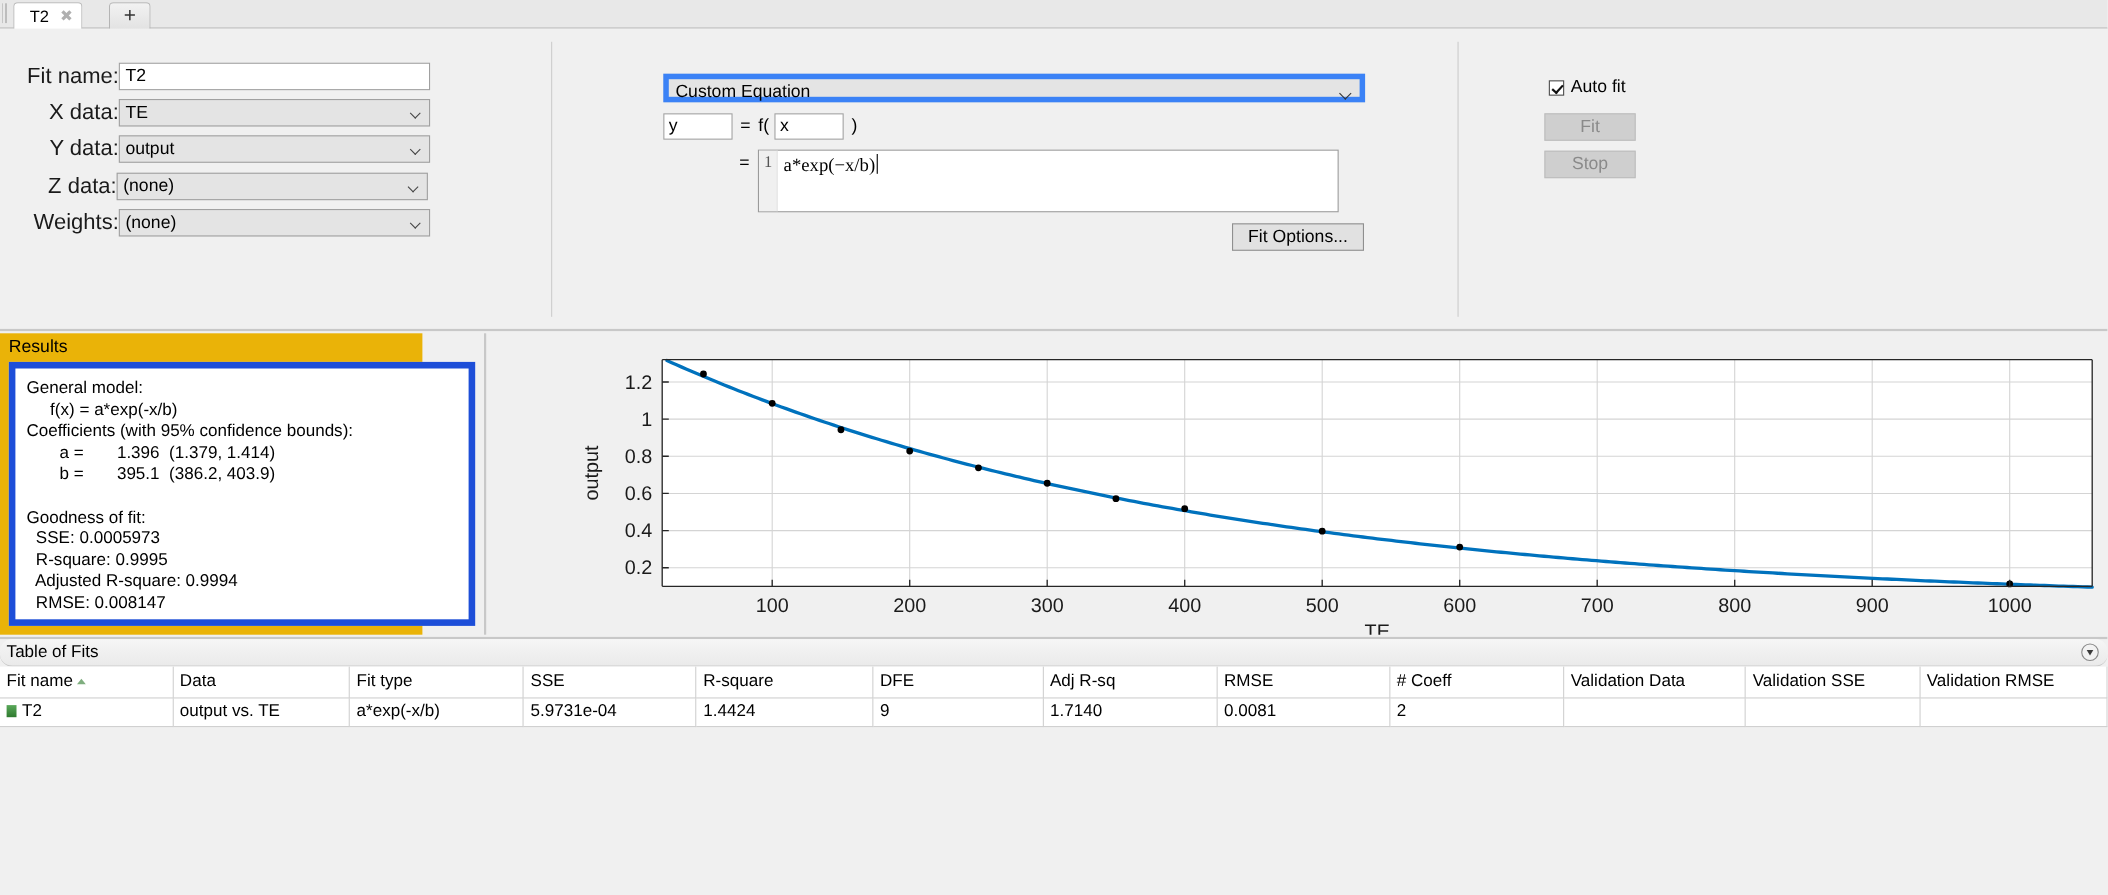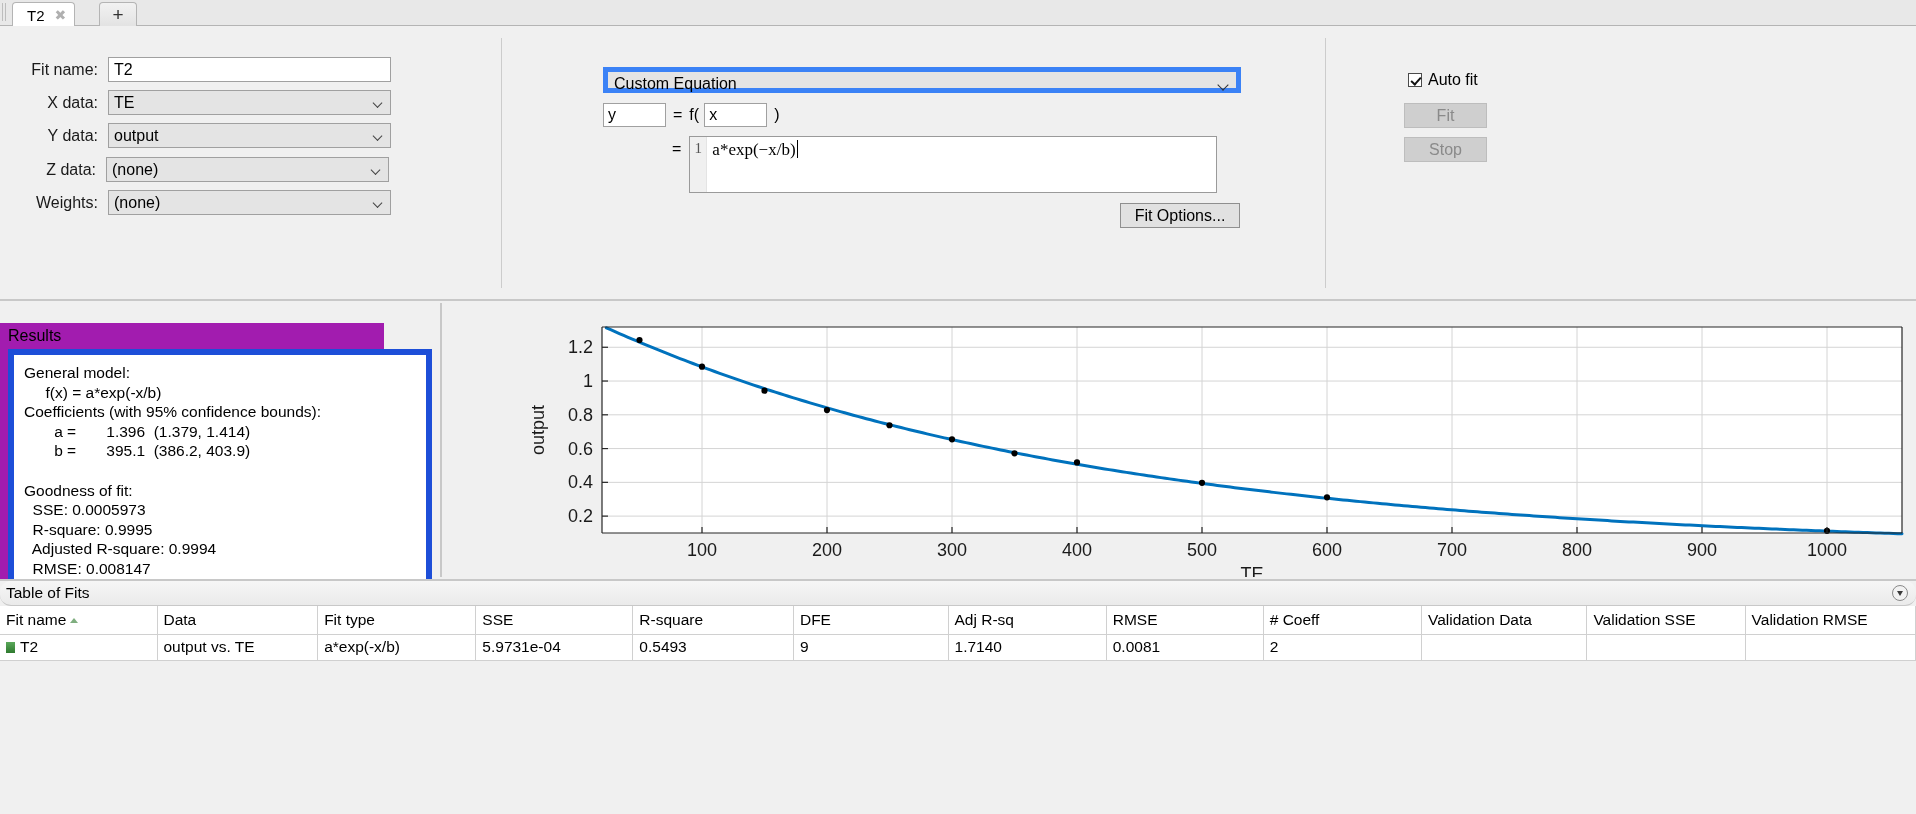--- a/index.html
+++ b/index.html
@@ -49,22 +49,22 @@
   
   .toppanel {
     position: absolute; left: 0; top: 26px; width: 1916px; height: 275px;
     background: #f0f0f0;
     border-bottom: 2px solid #c8c8c8;
   }
   .vsep { position: absolute; top: 12px; width: 1px; height: 250px; background: #cccccc; }
 
   .formrow { position: absolute; display: flex; align-items: center; }
   .formlabel {
-    width: 100px; text-align: right; padding-right: 10px;
-    font-size: 16px; color: #1a1a1a;
+    width: 100px; text-align: right; 
+    font-size: 20px; color: #1a1a1a;
   }
   .textinput {
     width: 283px; height: 25px;
     background: #ffffff; border: 1px solid #a0a0a0;
     font-size: 16px; padding: 0 5px; line-height: 23px;
     font-family: "Liberation Sans", sans-serif;
   }
   .combo {
     width: 283px; height: 25px;
     background: #e4e4e4; border: 1px solid #a0a0a0;
@@ -149,22 +149,21 @@
   .btn-disabled {
     position: absolute; width: 83px; height: 25px;
     background: #cfcfcf; border: 1px solid #bdbdbd;
     color: #8a8a8a; font-size: 16px;
     display: flex; align-items: center; justify-content: center;
   }
 
   
   .resultspanel {
     position: absolute; left: 0; top: 303px; width: 384px; height: 274px;
-    background: #a21caf;
-    margin-top: 20px;
+    background: #eab308;
   }
   .panel-title { font-size: 16px; padding: 4px 8px 3px 8px; }
   .resultsbox {
     position: absolute; left: 8px; top: 26px; width: 424px; height: 240px;
     background: #ffffff; border: 6px solid #1d4ed8;
     padding: 8px 10px;
     font-size: 15.5px; line-height: 19.6px;
     white-space: pre;
     overflow: hidden;
   }
@@ -438,21 +437,21 @@
             <th><span>Validation SSE</span></th>
             <th><span>Validation RMSE</span></th>
           </tr>
       </thead>
       <tbody id="fits-body">
           <tr>
             <td><span class="swatch"></span><span>T2</span></td>
             <td>output vs. TE</td>
             <td>a*exp(-x/b)</td>
             <td>5.9731e-04</td>
-            <td>0.5493</td>
+            <td>1.4424</td>
             <td>9</td>
             <td>1.7140</td>
             <td>0.0081</td>
             <td>2</td>
             <td></td>
             <td></td>
             <td></td>
           </tr>
         </tbody>
     </table>

